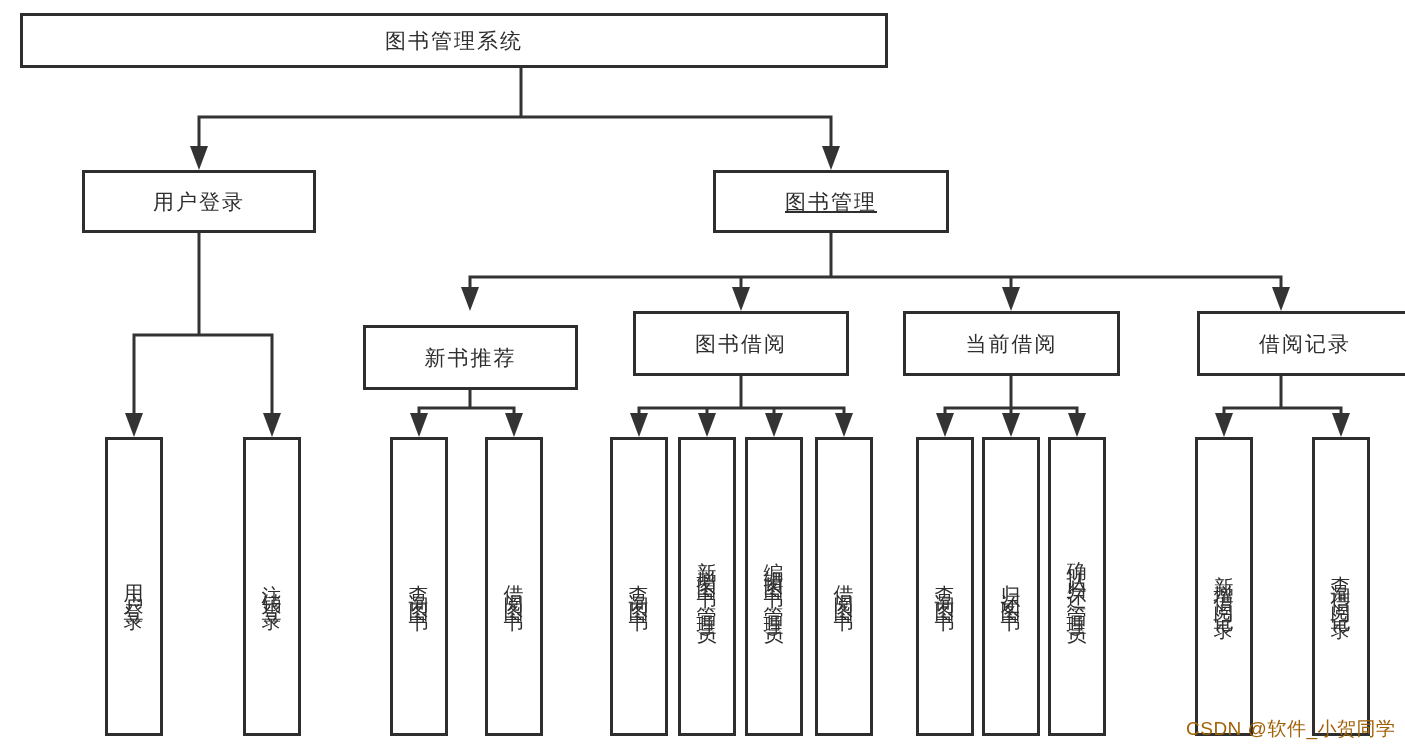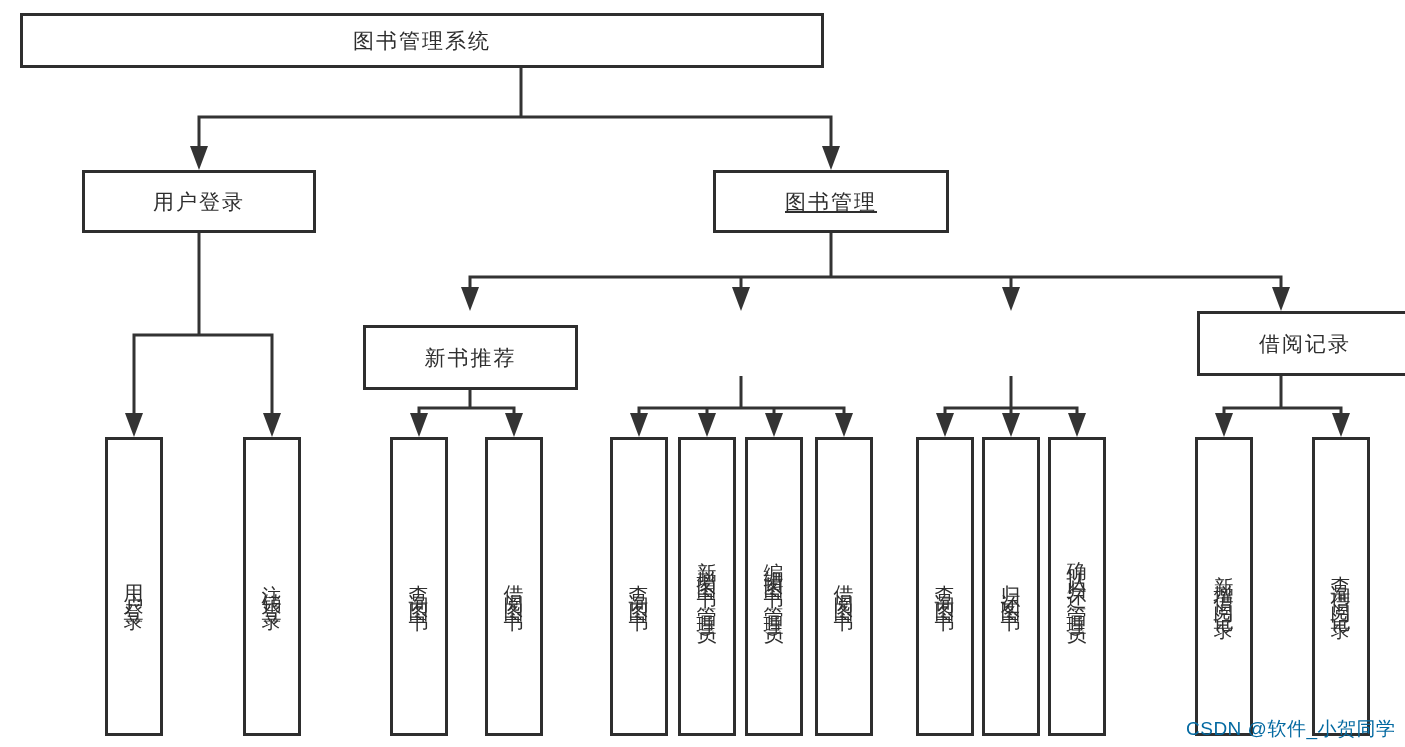--- a/index.html
+++ b/index.html
@@ -40,21 +40,21 @@
     white-space: nowrap;
   }
   .vnode span {
     writing-mode: vertical-rl;
     font-size: 20px;
     letter-spacing: 9px;
     line-height: 1;
     white-space: nowrap;
   }
   
-  .n-root   { left: 20px;   top: 13px;  width: 804px; height: 55px; }
+  .n-root   { left: 20px;   top: 13px;  width: 868px; height: 55px; }
   .n-login  { left: 82px;   top: 170px; width: 234px;  height: 63px; }
   .n-mgmt   { left: 713px;  top: 170px; width: 236px;  height: 63px; text-decoration: underline; }
   .n-rec    { left: 363px;  top: 311px; width: 215px;  height: 65px; margin-top: 14px; }
   .n-borrow { left: 633px;  top: 311px; width: 216px;  height: 65px; }
   .n-cur    { left: 903px;  top: 311px; width: 217px;  height: 65px; }
   .n-record { left: 1173px; top: 311px; width: 216px;  height: 65px; margin-left: 24px; }
   .leaf     { top: 437px; width: 58px; height: 299px; }
   .l1  { left: 105px; }
   .l2  { left: 243px; }
   .l3  { left: 390px; }
@@ -67,21 +67,21 @@
   .l10 { left: 982px; }
   .l11 { left: 1048px; }
   .l12 { left: 1195px; }
   .l13 { left: 1312px; }
   .watermark {
     position: absolute;
     left: 1186px;
     top: 716px;
     z-index: 3;
     font-size: 19px;
-    color: #0369a1;
+    color: #a16207;
     letter-spacing: 0.5px;
     white-space: nowrap;
   }
 </style>
 </head>
 <body>
 
 <div class="canvas">
 
   <svg class="connectors" viewBox="0 0 1405 747" xmlns="http://www.w3.org/2000/svg">
@@ -143,20 +143,26 @@
   <div class="node n-login">
     <span class="hlabel">用户登录</span>
   </div>
   <div class="node n-mgmt">
     <span class="hlabel">图书管理</span>
   </div>
 
   <div class="node n-rec">
     <span class="hlabel">新书推荐</span>
   </div>
+  <div class="node n-borrow">
+    <span class="hlabel">图书借阅</span>
+  </div>
+  <div class="node n-cur">
+    <span class="hlabel">当前借阅</span>
+  </div>
   <div class="node n-record">
     <span class="hlabel">借阅记录</span>
   </div>
 
   <div class="node vnode leaf l1">
     <span>用户登录</span>
   </div>
   <div class="node vnode leaf l2">
     <span>注销登录</span>
   </div>

